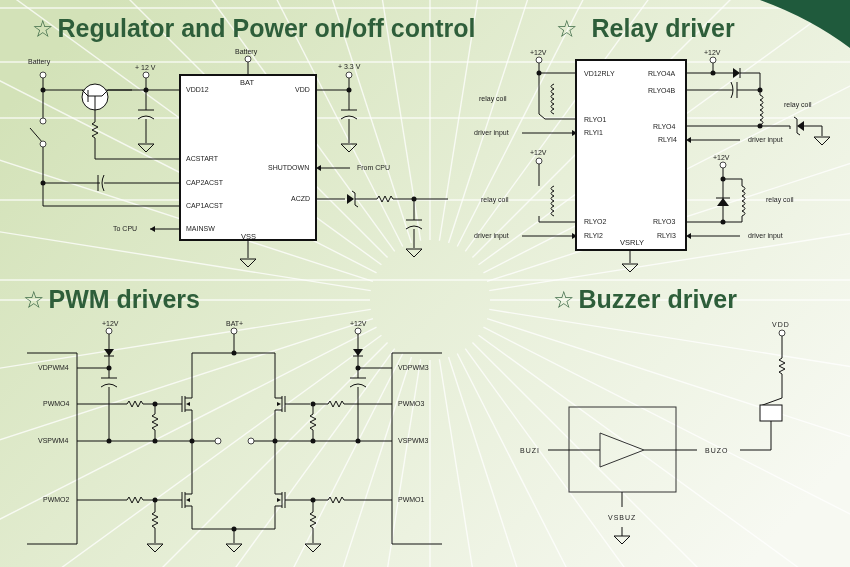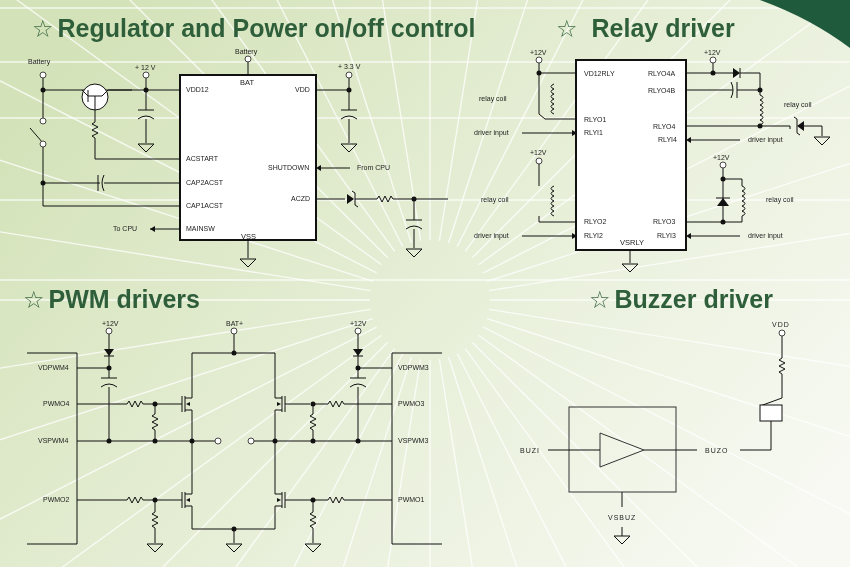--- a/index.html
+++ b/index.html
@@ -83,21 +83,21 @@
 
 <div class="title" style="left:32px;top:16px;text-align:right;">
   <span class="star">☆</span><span>Regulator and Power on/off control</span>
 </div>
 <div class="title" style="left:556px;top:16px;">
   <span class="star" style="margin-right:14px;">☆</span><span>Relay driver</span>
 </div>
 <div class="title" style="left:23px;top:287px;">
   <span class="star">☆</span><span>PWM drivers</span>
 </div>
-<div class="title" style="left:553px;top:287px;margin-left:36px;">
+<div class="title" style="left:553px;top:287px;">
   <span class="star">☆</span><span>Buzzer driver</span>
 </div>
 
 <svg id="schem" viewBox="0 0 850 567">
   <defs>
     <g id="gnd">
         <path class="w" d="M-8 0 L8 0 L0 8 Z"></path>
       </g>
     <g id="resV">
         <path class="w" d="M0 0 L0 2 L-3 4 L3 7 L-3 10 L3 13 L-3 16 L0 18 L0 20"></path>

